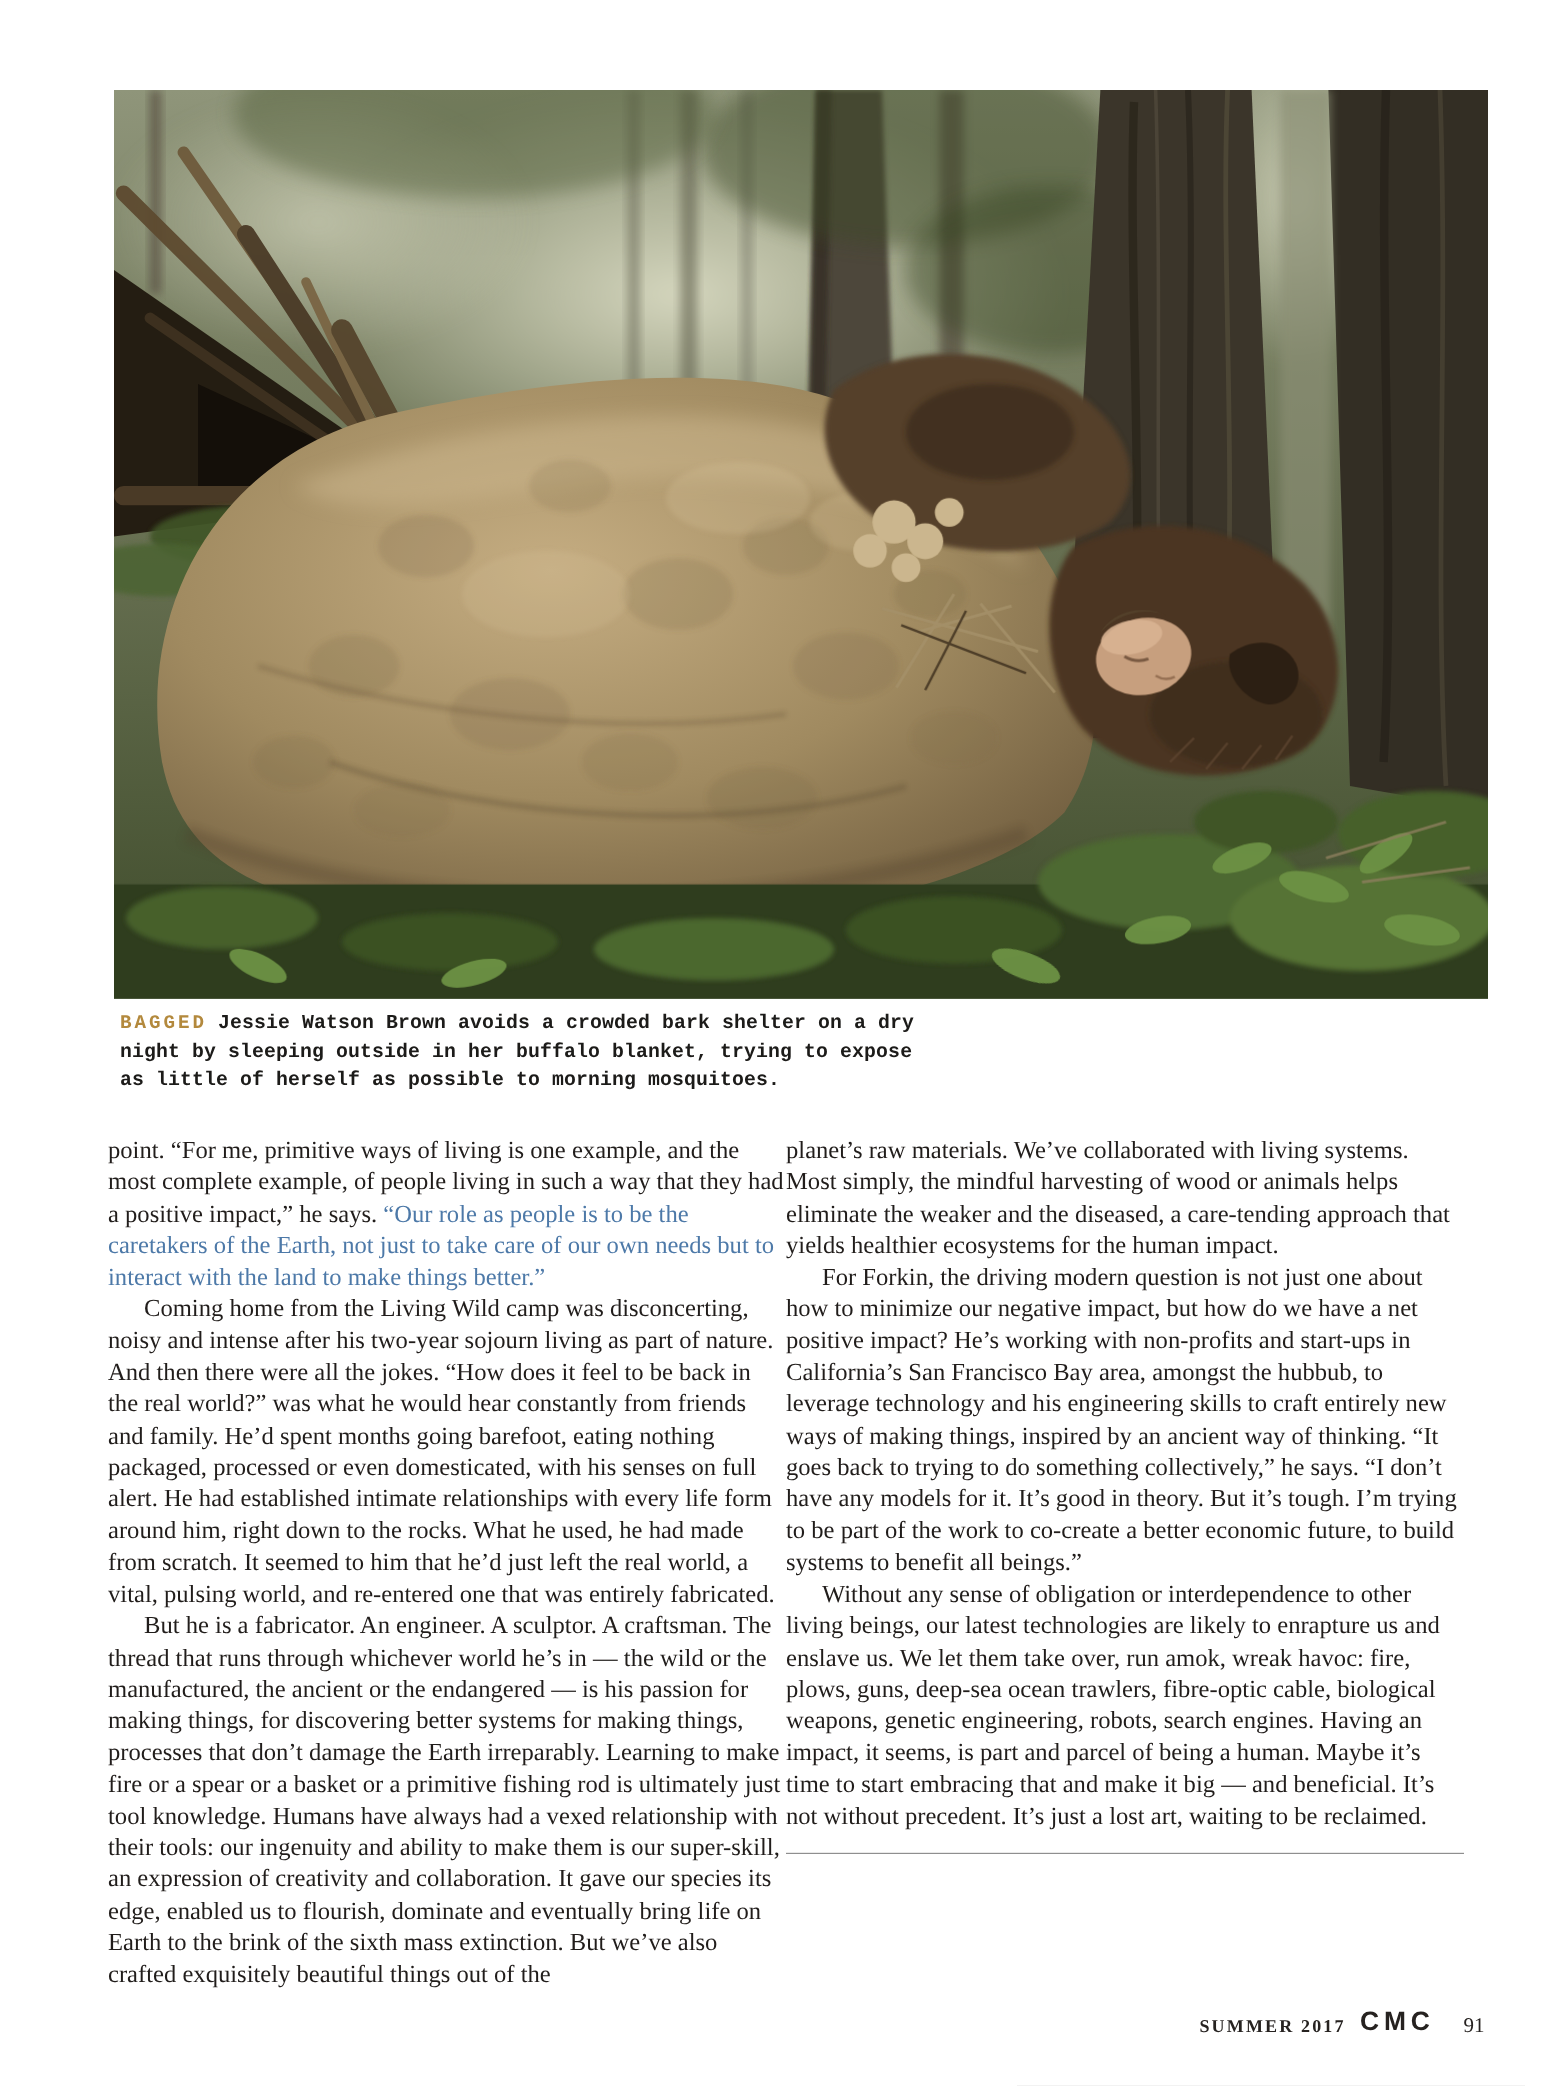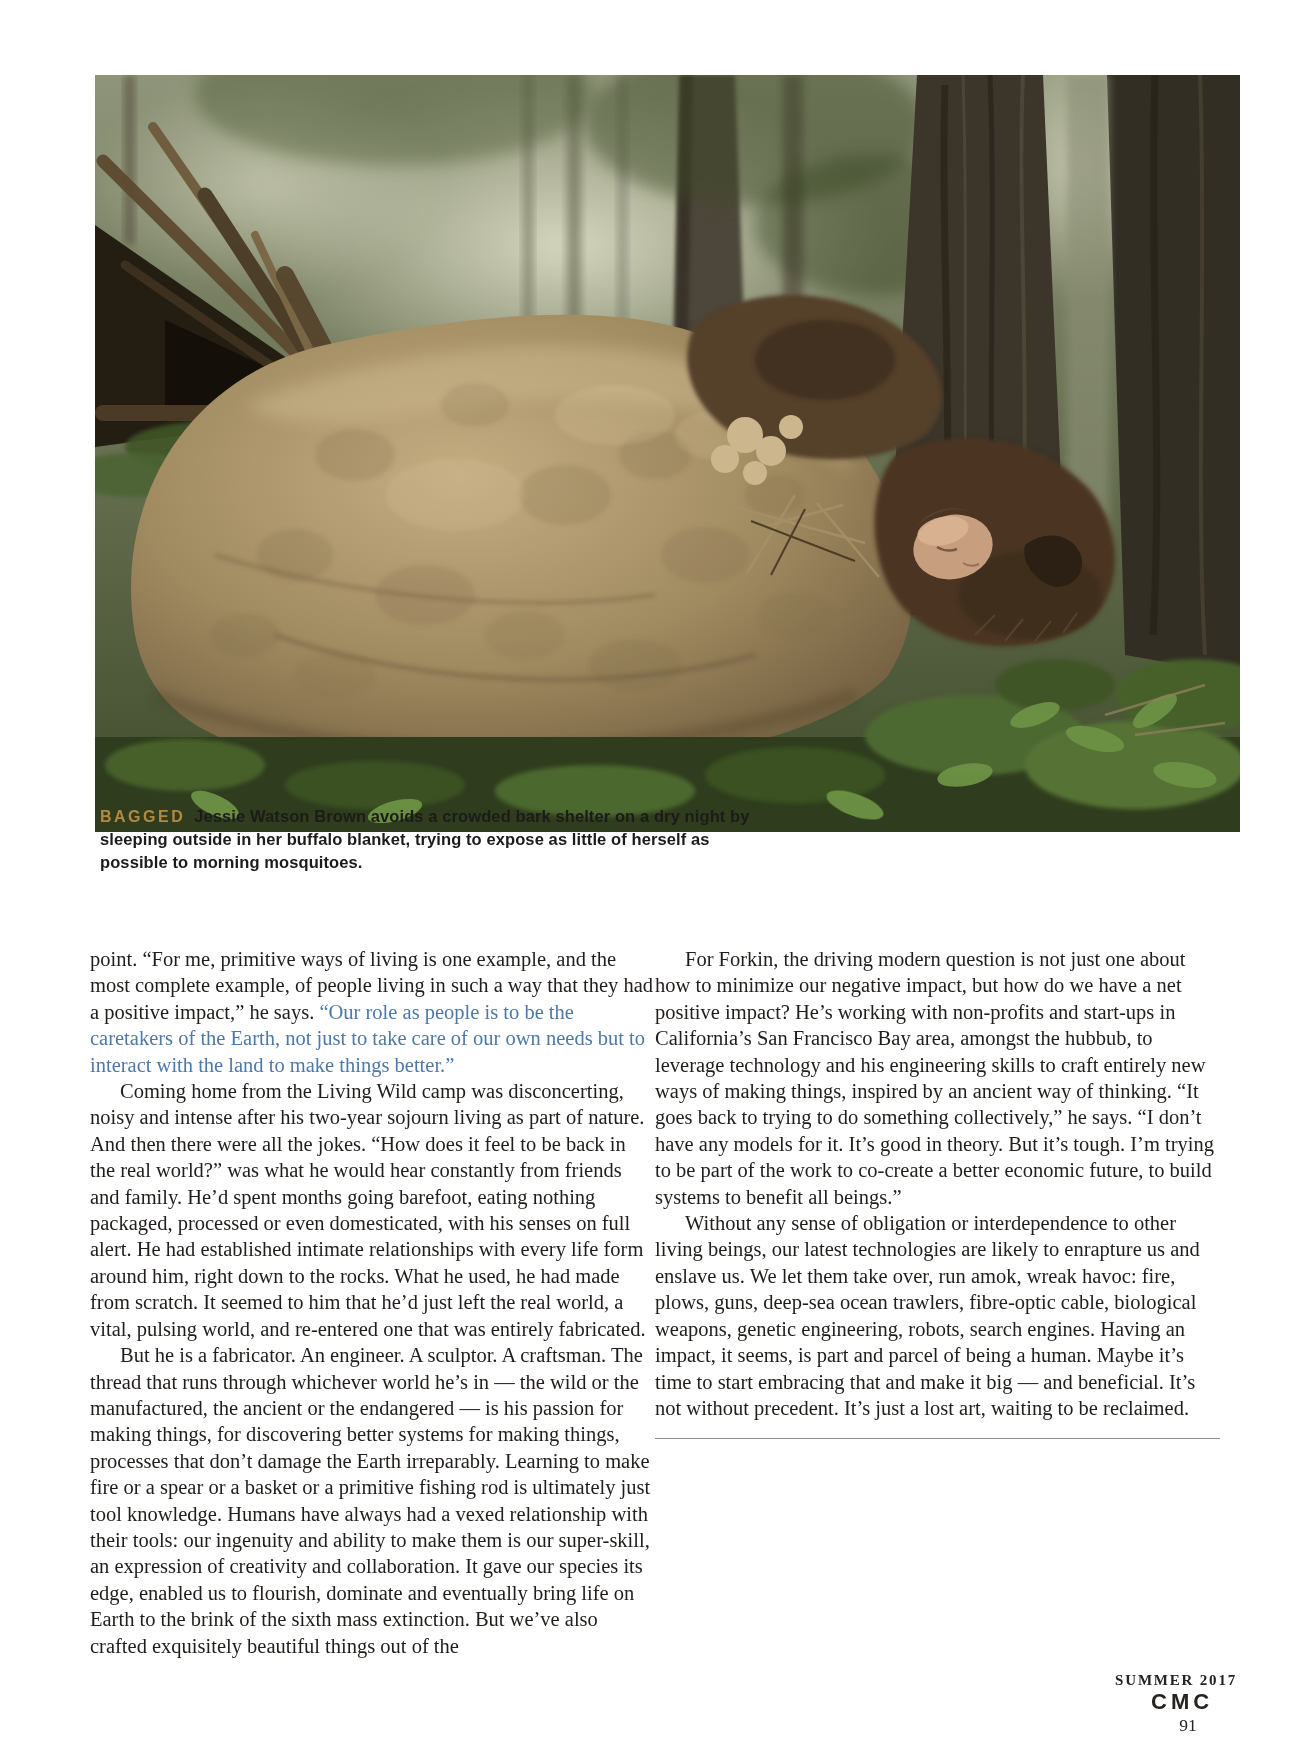--- a/index.html
+++ b/index.html
@@ -13,22 +13,22 @@
     overflow:hidden;
   }
   
   .photo{
     position:absolute;left:95px;top:75px;width:1145px;height:757px;
     overflow:hidden;background:#6b7355;
   }
   .photo svg{display:block;width:100%;height:100%;}
   
   .caption{
-    position:absolute;left:100px;top:805px;width:680px;
-    font-family:Liberation Sans, sans-serif;
+    position:absolute;left:100px;top:841px;width:680px;
+    font-family:Liberation Mono, monospace;
     font-weight:bold;font-size:16.5px;line-height:23px;
     color:#1c1b19;letter-spacing:.1px;
   }
   .caption-label{
     color:#b3893d;letter-spacing:2.5px;font-size:16px;
     padding-right:9px;
   }
   
   .columns{
     position:absolute;left:90px;top:946px;width:1155px;
@@ -45,23 +45,22 @@
   .bio-rule{
     border:none;border-top:1.5px solid #8f8f8f;
     margin:17px 0 13px 0;
   }
   .bio{
     font-style:italic;font-size:20.5px;line-height:27px;color:#211d1b;
   }
   
   .footer{
     position:absolute;top:1672px;right:59px;
-    display:flex;align-items:center;
+    display:flex;align-items:flex-end;
     color:#262220;
-    flex-direction:column;
   }
   .footer-issue{
     font-family:"Liberation Serif", serif;
     font-size:15px;letter-spacing:1.8px;font-weight:bold;
   }
   .footer-brand{
     font-family:"Liberation Sans", sans-serif;
     font-weight:bold;font-size:22px;letter-spacing:4px;
     margin-left:12px;
   }
@@ -255,20 +254,21 @@
     <span class="caption-label">BAGGED</span><span>Jessie Watson Brown avoids a crowded bark shelter on a dry night by sleeping outside in her buffalo blanket, trying to expose as little of herself as possible to morning mosquitoes.</span>
   </div>
 
   <div class="columns">
     <div class="col">
       <p><span>point. “For me, primitive ways of living is one example, and the most complete example, of people living in such a way that they had a positive impact,” he says. </span><span class="quote-blue">“Our role as people is to be the caretakers of the Earth, not just to take care of our own needs but to interact with the land to make things better.”</span></p>
       <p class="indent">Coming home from the Living Wild camp was disconcerting, noisy and intense after his two-year sojourn living as part of nature. And then there were all the jokes. “How does it feel to be back in the real world?” was what he would hear constantly from friends and family. He’d spent months going barefoot, eating nothing packaged, processed or even domesticated, with his senses on full alert. He had established intimate relationships with every life form around him, right down to the rocks. What he used, he had made from scratch. It seemed to him that he’d just left the real world, a vital, pulsing world, and re-entered one that was entirely fabricated.</p>
       <p class="indent">But he is a fabricator. An engineer. A sculptor. A craftsman. The thread that runs through whichever world he’s in — the wild or the manufactured, the ancient or the endangered — is his passion for making things, for discovering better systems for making things, processes that don’t damage the Earth irreparably. Learning to make fire or a spear or a basket or a primitive fishing rod is ultimately just tool knowledge. Humans have always had a vexed relationship with their tools: our ingenuity and ability to make them is our super-skill, an expression of creativity and collaboration. It gave our species its edge, enabled us to flourish, dominate and eventually bring life on Earth to the brink of the sixth mass extinction. But we’ve also crafted exquisitely beautiful things out of the</p>
     </div>
     <div class="col">
+      <p>planet’s raw materials. We’ve collaborated with living systems. Most simply, the mindful harvesting of wood or animals helps eliminate the weaker and the diseased, a care-tending approach that yields healthier ecosystems for the human impact.</p>
       <p class="indent">For Forkin, the driving modern question is not just one about how to minimize our negative impact, but how do we have a net positive impact? He’s working with non-profits and start-ups in California’s San Francisco Bay area, amongst the hubbub, to leverage technology and his engineering skills to craft entirely new ways of making things, inspired by an ancient way of thinking. “It goes back to trying to do something collectively,” he says. “I don’t have any models for it. It’s good in theory. But it’s tough. I’m trying to be part of the work to co-create a better economic future, to build systems to benefit all beings.”</p>
       <p class="indent">Without any sense of obligation or interdependence to other living beings, our latest technologies are likely to enrapture us and enslave us. We let them take over, run amok, wreak havoc: fire, plows, guns, deep-sea ocean trawlers, fibre-optic cable, biological weapons, genetic engineering, robots, search engines. Having an impact, it seems, is part and parcel of being a human. Maybe it’s time to start embracing that and make it big — and beneficial. It’s not without precedent. It’s just a lost art, waiting to be reclaimed.</p>
       <hr class="bio-rule">
     </div>
   </div>
 
   <div class="footer">
     <span class="footer-issue">SUMMER 2017</span>
     <span class="footer-brand">CMC</span>
     <span class="footer-page">91</span>

